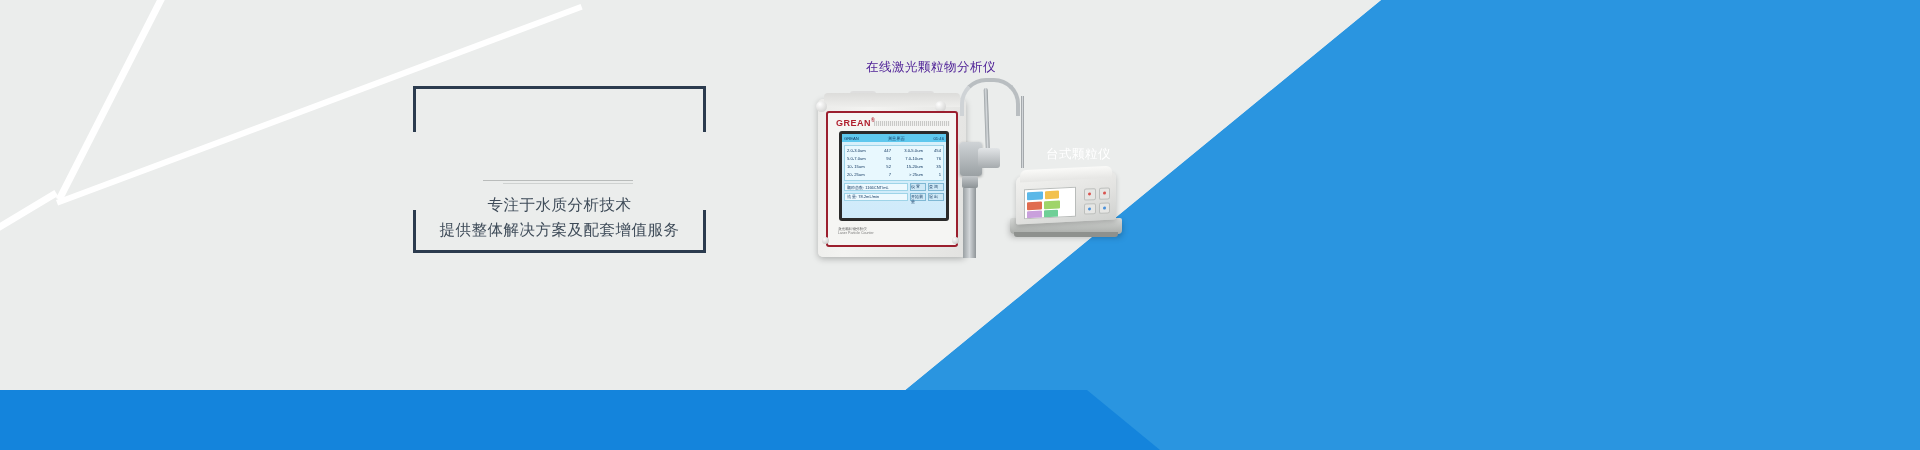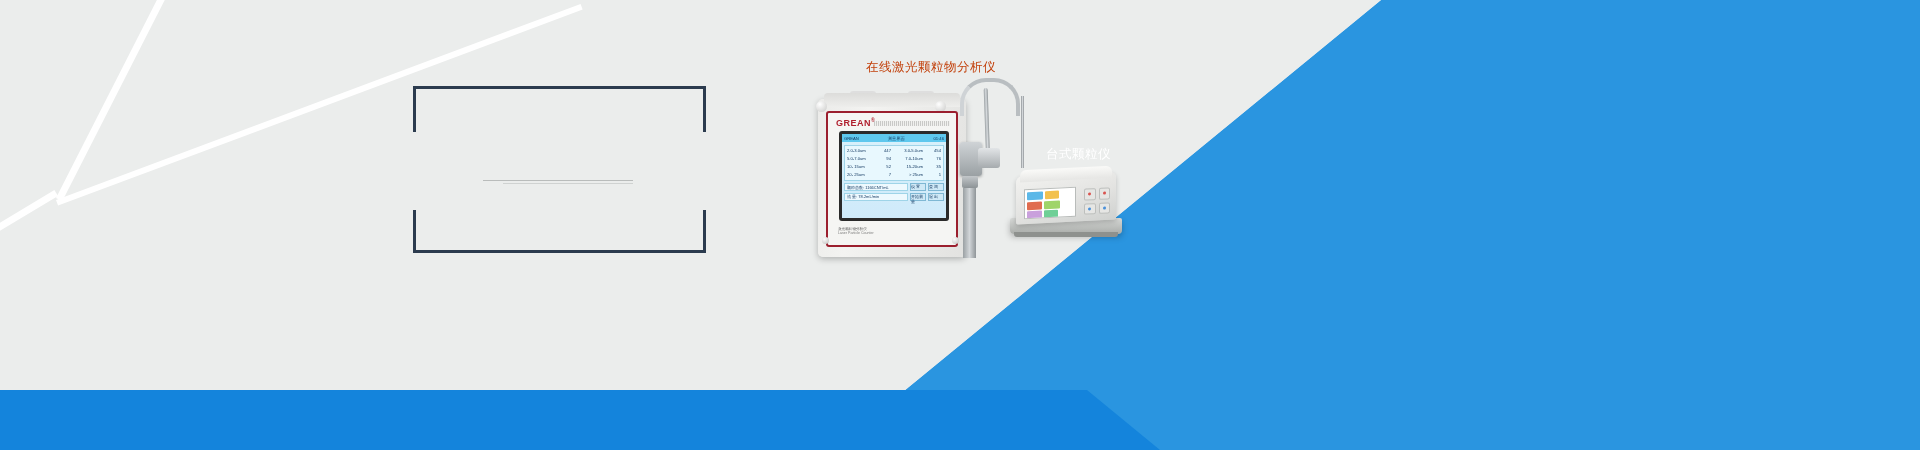--- a/index.html
+++ b/index.html
@@ -58,21 +58,21 @@
   }
   .rule2{
     position:absolute;left:90px;top:97px;width:130px;height:1px;background:#cfd2d1;
   }
   .sub{
     position:absolute;left:0;top:106px;width:293px;text-align:center;
     color:#3e4b58;font-size:15.5px;line-height:25px;letter-spacing:.5px;
   }
 
   
-  .lbl{position:absolute;font-size:12.5px;color:#c2410c;white-space:nowrap;letter-spacing:.5px;}
+  .lbl{position:absolute;font-size:12.5px;color:#4c1d95;white-space:nowrap;letter-spacing:.5px;}
   .lbl-online{left:866px;top:59px;}
   .lbl-bench{left:1046px;top:146px;color:#ffffff;}
 
   
   .device{position:absolute;left:812px;top:85px;width:160px;height:175px;}
   .dev-body{
     position:absolute;left:6px;top:14px;width:148px;height:158px;
     background:linear-gradient(100deg,#ebebe9 0%,#f3f3f1 30%,#e2e2e0 100%);
     border-radius:5px;
     box-shadow:0 2px 6px rgba(0,0,0,.25);
@@ -246,20 +246,24 @@
 
   <div class="card">
     <div class="card-border"></div>
     <div class="notch notch-l"></div>
     <div class="notch notch-r"></div>
 
 
     <div class="rule"></div>
     <div class="rule2"></div>
 
+    <div class="sub">
+      <div>专注于水质分析技术</div>
+      <div>提供整体解决方案及配套增值服务</div>
+    </div>
   </div>
 
   <div class="lbl lbl-online">在线激光颗粒物分析仪</div>
   <div class="lbl lbl-bench">台式颗粒仪</div>
 
   <div class="device">
     <div class="dev-tab dev-tab-l"></div>
     <div class="dev-tab dev-tab-r"></div>
     <div class="dev-body"></div>
     <div class="dev-top-lip"></div>

